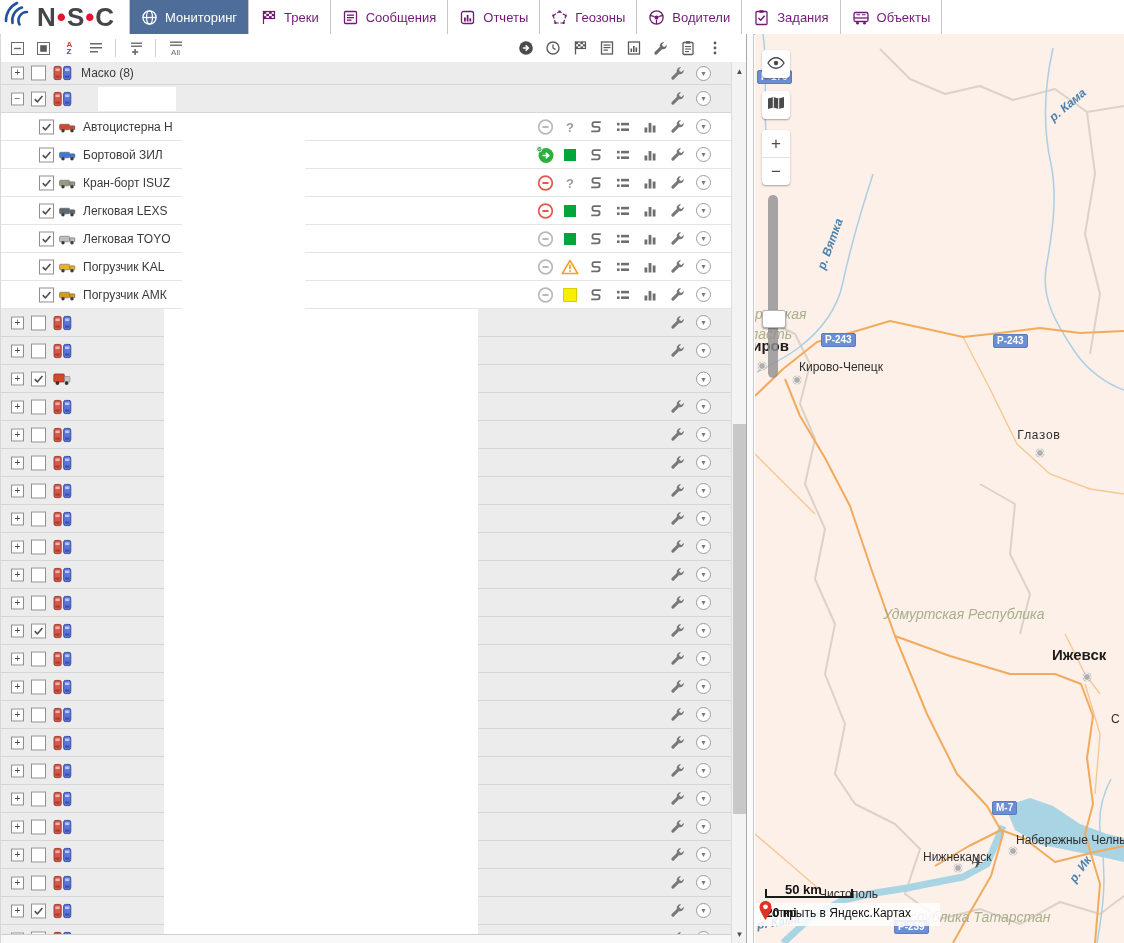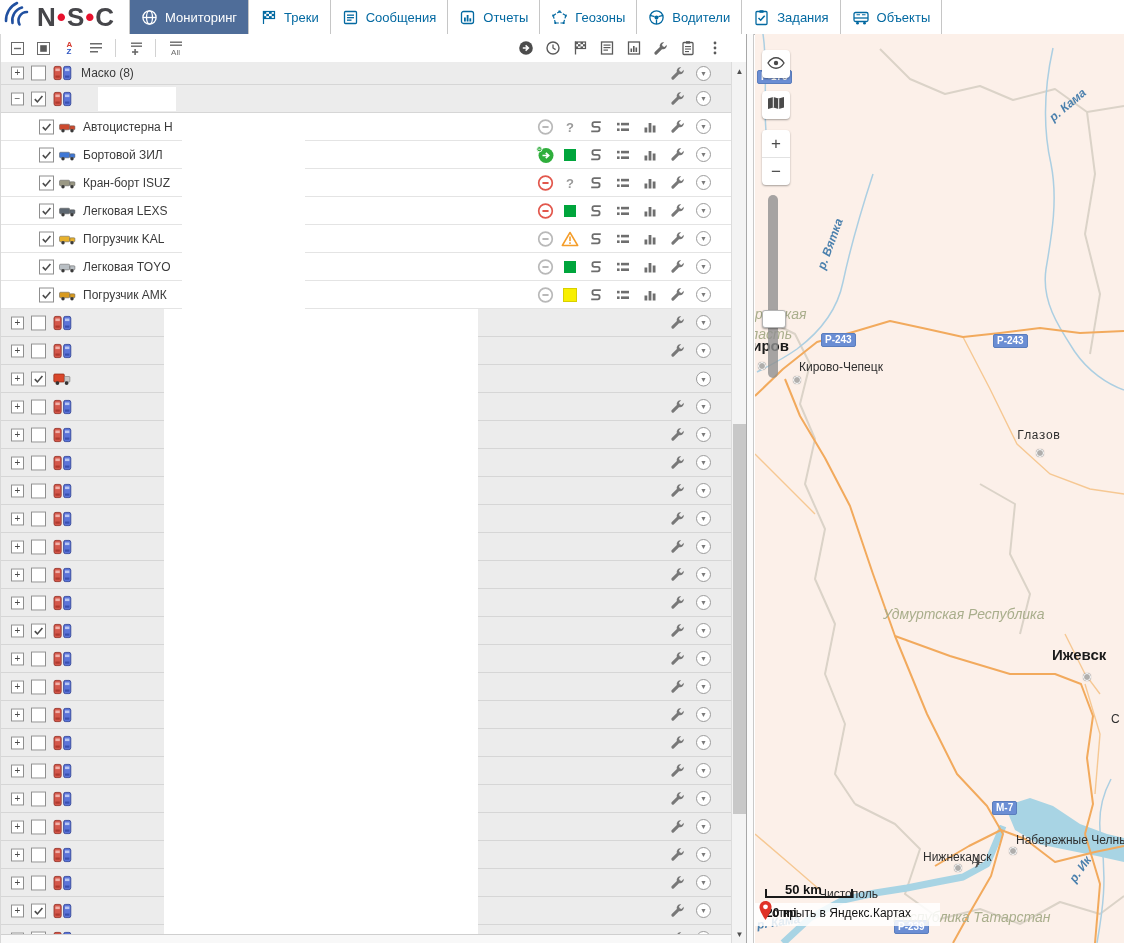--- a/index.html
+++ b/index.html
@@ -5,21 +5,21 @@
   html,body{margin:0;padding:0;background:#fff}
   .app{position:relative;width:1124px;height:943px;overflow:hidden;background:#fff;
        font-family:"Liberation Sans",sans-serif;-webkit-font-smoothing:antialiased}
   
   .nav{position:absolute;left:0;top:0;width:1124px;height:34px;background:#fff;
        border-bottom:1px solid #b9b9b9;display:flex;align-items:stretch}
   .logo{display:flex;align-items:center;gap:2px;padding:0 8px 0 3px;width:118px}
   .logo-letters{display:flex;align-items:center;font-size:26px;font-weight:bold;color:#46464a}
   .logo-dot{color:#e8112d;font-size:26px;margin:0 1px;line-height:26px}
   .tabs{display:flex;align-items:stretch}
-  .tab{display:flex;align-items:center;gap:7px;padding:0 11px;font-size:13px;color:#0369a1;
+  .tab{display:flex;align-items:center;gap:7px;padding:0 11px;font-size:13px;color:#701a75;
        border-right:1px solid #c6c6c6;cursor:pointer;white-space:nowrap}
   .tab:first-child{border-left:1px solid #c6c6c6}
   .tab.active{background:#4f6d99;color:#fff}
   .ticon{display:flex;align-items:center}
   
   .panel{position:absolute;left:0;top:34px;width:746px;height:909px;background:#fff;border-left:1px solid #d8d8d8}
   .toolbar{position:absolute;left:0;top:0;width:746px;height:28px;border-bottom:1px solid #c4c4c4;background:#fff}
   .tb-left{position:absolute;left:8px;top:0;height:28px;display:flex;align-items:center;gap:9px}
   .tb-sep{width:1px;height:18px;background:#d2d2d2;margin:0 2px}
   .tb-right{position:absolute;right:24px;top:0;height:28px;display:flex;align-items:center;gap:10px}
@@ -619,39 +619,35 @@
           </span>
         </div>
         <div class="row vehicle">
           <span class="cb" style="left:38px">
             <svg width="11" height="11" viewBox="0 0 11 11">
               <path d="M1.8 5.6 4.4 8.4 9.4 2.4" fill="none" stroke="#4c4c4c" stroke-width="1.6"></path>
             </svg>
           </span>
           <span class="vicon" style="left:58px">
             <svg width="17" height="12" viewBox="0 0 17 12">
-              <rect x="0.5" y="3.2" width="10.2" height="5.6" rx="1.2" fill="#e7b12c" stroke="#555" stroke-width="0.5"></rect>
-              <rect x="10.9" y="4.8" width="5" height="4" rx="0.8" fill="#e7b12c" stroke="#555" stroke-width="0.5"></rect>
+              <rect x="0.5" y="3.2" width="10.2" height="5.6" rx="1.2" fill="#b9bfc4" stroke="#555" stroke-width="0.5"></rect>
+              <rect x="10.9" y="4.8" width="5" height="4" rx="0.8" fill="#b9bfc4" stroke="#555" stroke-width="0.5"></rect>
               <circle cx="4" cy="9.8" r="1.7" fill="#3a3a3a"></circle>
               <circle cx="13" cy="9.8" r="1.7" fill="#3a3a3a"></circle>
             </svg>
           </span>
-          <span class="name" style="left:82px">Погрузчик KAL</span>
+          <span class="name" style="left:82px">Легковая TOYO</span>
           <span class="motion">
             <svg width="17" height="17" viewBox="0 0 17 17">
               <circle cx="8.5" cy="8.5" r="6.8" fill="#fff" stroke="#b9b9b9" stroke-width="1.7"></circle>
               <rect x="5.2" y="7.6" width="6.6" height="1.8" rx="0.9" fill="#b9b9b9"></rect>
             </svg>
           </span>
           <span class="dstatus">
-            <svg width="18" height="16" viewBox="0 0 18 16">
-              <path d="M9 1.5 L16.7 14.5 H1.3 Z" fill="#fff" stroke="#f49d2a" stroke-width="1.5" stroke-linejoin="round"></path>
-              <rect x="8.2" y="5.5" width="1.6" height="4.6" fill="#f49d2a"></rect>
-              <rect x="8.2" y="11.3" width="1.6" height="1.6" fill="#f49d2a"></rect>
-            </svg>
+            <span class="sq" style="background:#00a53c"></span>
           </span>
           <span class="acts">
             <span class="ric">
               <svg width="16" height="16" viewBox="0 0 16 16">
                 <path d="M12.8 3.2H6.2C3.8 3.2 3.8 7.8 6.2 7.8h3.6c2.4 0 2.4 4.6 0 4.6H3.2" fill="none" stroke="#6e6e6e" stroke-width="1.8"></path>
               </svg>
             </span>
             <span class="ric">
               <svg width="16" height="16" viewBox="0 0 16 16">
                 <g fill="#6e6e6e">
@@ -680,35 +676,39 @@
           </span>
         </div>
         <div class="row vehicle">
           <span class="cb" style="left:38px">
             <svg width="11" height="11" viewBox="0 0 11 11">
               <path d="M1.8 5.6 4.4 8.4 9.4 2.4" fill="none" stroke="#4c4c4c" stroke-width="1.6"></path>
             </svg>
           </span>
           <span class="vicon" style="left:58px">
             <svg width="17" height="12" viewBox="0 0 17 12">
-              <rect x="0.5" y="3.2" width="10.2" height="5.6" rx="1.2" fill="#b9bfc4" stroke="#555" stroke-width="0.5"></rect>
-              <rect x="10.9" y="4.8" width="5" height="4" rx="0.8" fill="#b9bfc4" stroke="#555" stroke-width="0.5"></rect>
+              <rect x="0.5" y="3.2" width="10.2" height="5.6" rx="1.2" fill="#e7b12c" stroke="#555" stroke-width="0.5"></rect>
+              <rect x="10.9" y="4.8" width="5" height="4" rx="0.8" fill="#e7b12c" stroke="#555" stroke-width="0.5"></rect>
               <circle cx="4" cy="9.8" r="1.7" fill="#3a3a3a"></circle>
               <circle cx="13" cy="9.8" r="1.7" fill="#3a3a3a"></circle>
             </svg>
           </span>
-          <span class="name" style="left:82px">Легковая TOYO</span>
+          <span class="name" style="left:82px">Погрузчик KAL</span>
           <span class="motion">
             <svg width="17" height="17" viewBox="0 0 17 17">
               <circle cx="8.5" cy="8.5" r="6.8" fill="#fff" stroke="#b9b9b9" stroke-width="1.7"></circle>
               <rect x="5.2" y="7.6" width="6.6" height="1.8" rx="0.9" fill="#b9b9b9"></rect>
             </svg>
           </span>
           <span class="dstatus">
-            <span class="sq" style="background:#00a53c"></span>
+            <svg width="18" height="16" viewBox="0 0 18 16">
+              <path d="M9 1.5 L16.7 14.5 H1.3 Z" fill="#fff" stroke="#f49d2a" stroke-width="1.5" stroke-linejoin="round"></path>
+              <rect x="8.2" y="5.5" width="1.6" height="4.6" fill="#f49d2a"></rect>
+              <rect x="8.2" y="11.3" width="1.6" height="1.6" fill="#f49d2a"></rect>
+            </svg>
           </span>
           <span class="acts">
             <span class="ric">
               <svg width="16" height="16" viewBox="0 0 16 16">
                 <path d="M12.8 3.2H6.2C3.8 3.2 3.8 7.8 6.2 7.8h3.6c2.4 0 2.4 4.6 0 4.6H3.2" fill="none" stroke="#6e6e6e" stroke-width="1.8"></path>
               </svg>
             </span>
             <span class="ric">
               <svg width="16" height="16" viewBox="0 0 16 16">
                 <g fill="#6e6e6e">

